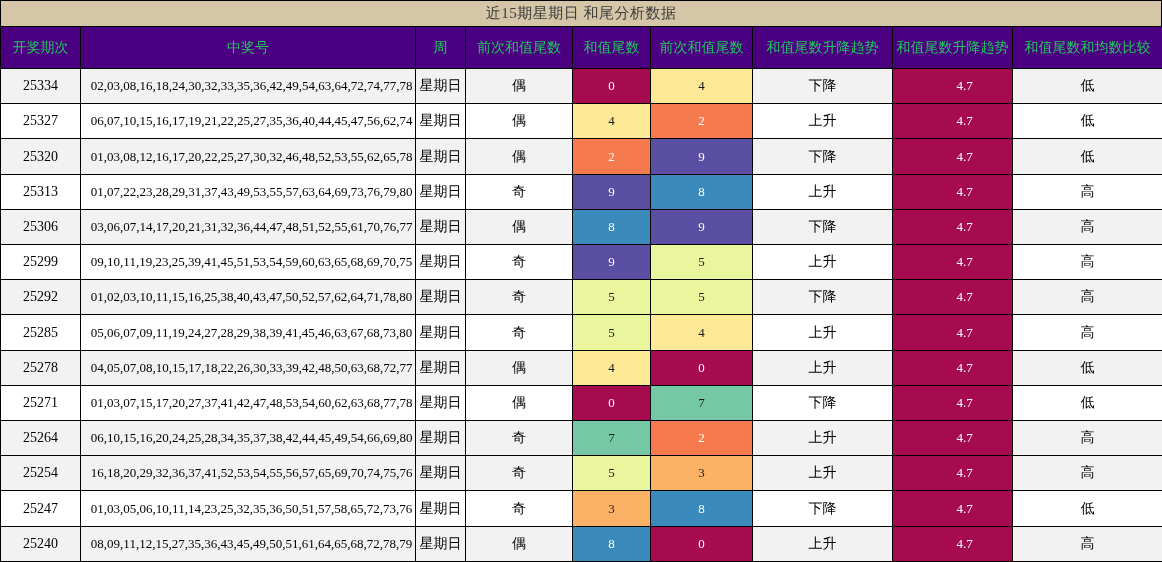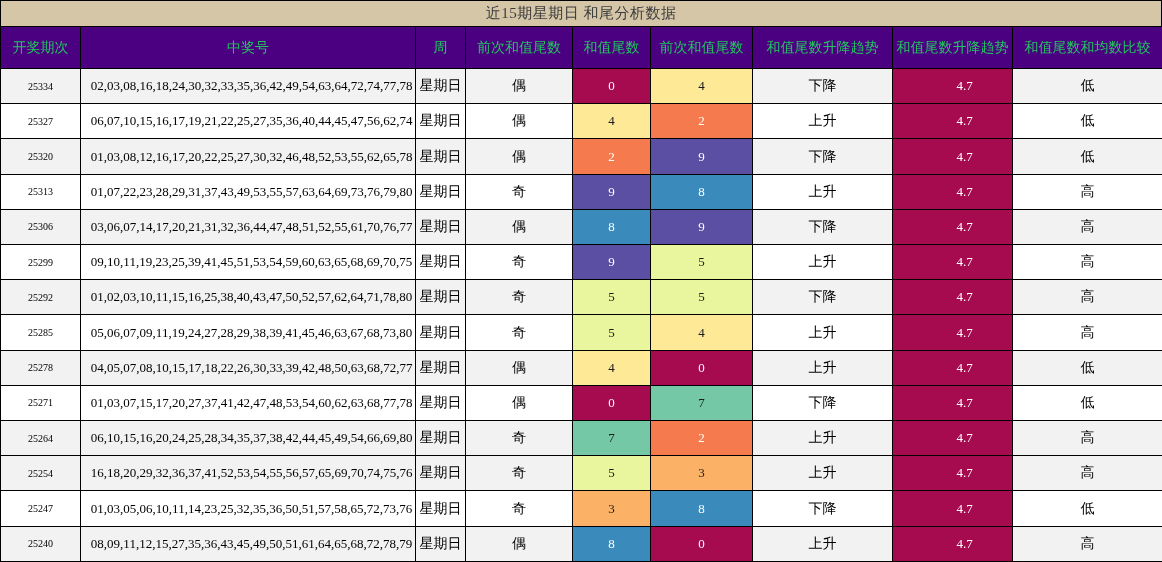--- a/index.html
+++ b/index.html
@@ -54,21 +54,21 @@
   tbody td { font-size: 14px; color: #000; background: #fff; }
   tbody tr.stripe td { background: #f2f2f2; }
 
   td.numbers {
     text-align: left;
     padding-left: 7px;
     font-size: 13px;
     letter-spacing: 0px;
     margin-top: 20px;
   }
-  td.period { font-size: 10px; }
+  td.period { font-size: 14px; }
   td.tailcell { font-size: 13px; }
   td.avgcell { font-size: 13px; padding-left: 24px; }
 </style>
 </head>
 <body>
 
 <div class="frame">
 
   <div class="title-bar">
     <span class="title-text">近15期星期日 和尾分析数据</span>

